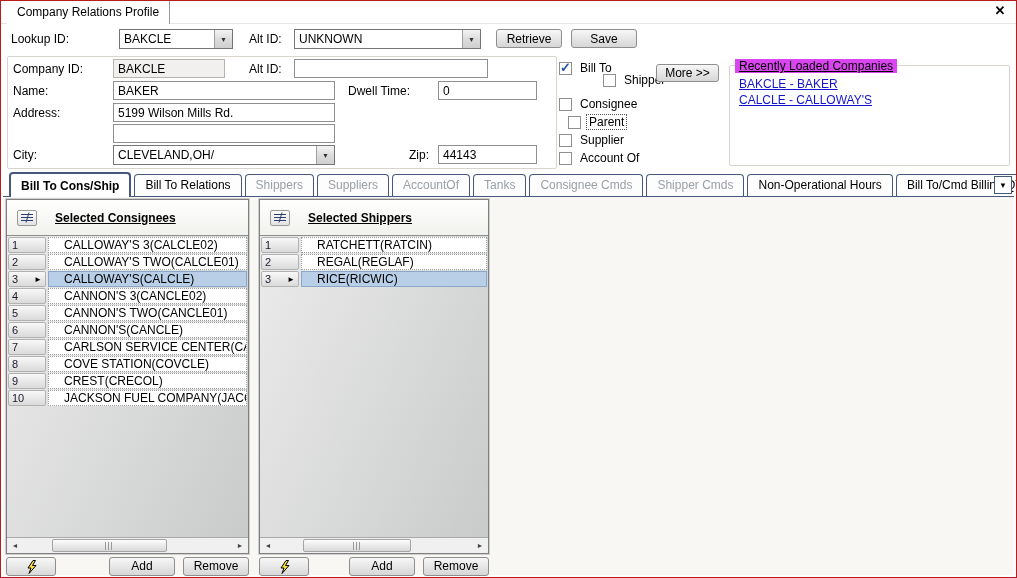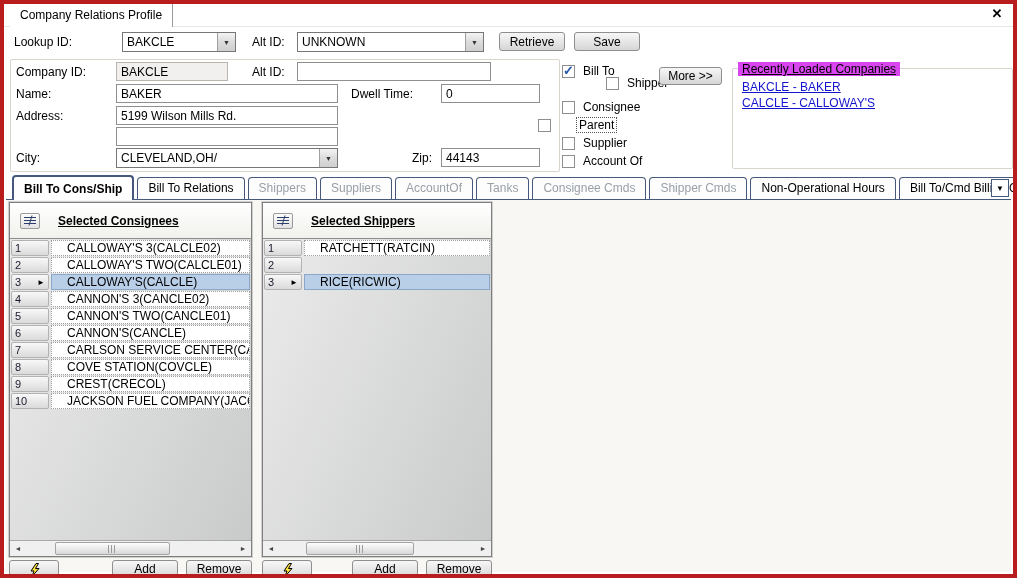--- a/index.html
+++ b/index.html
@@ -1,20 +1,20 @@
 <!DOCTYPE html>
 <html><head>
 <meta charset="utf-8">
 <style>
   * { margin:0; padding:0; box-sizing:border-box; }
   html,body { background:#d8d8d8; }
   body { font-family:"Liberation Sans",sans-serif; font-size:12px; color:#000; }
 
   .win { position:relative; width:1017px; height:578px; background:#fff;
-         border:4px solid #b91c1c; overflow:hidden; }
+         border:1px solid #b91c1c; overflow:hidden; }
 
   
   .doctabbar { position:absolute; left:0; top:0; right:0; height:23px; background:#fff;
                border-bottom:1px solid #e6e6e6; }
   .doctab { position:absolute; left:6px; top:0; height:23px; padding:0 10px; line-height:23px;
             background:#fff; border-right:1px solid #9a9a9a; }
   .close-x { position:absolute; right:8px; top:2px; width:16px; height:16px; text-align:center;
              line-height:16px; font-weight:bold; font-size:13px; cursor:pointer; }
 
   
@@ -155,21 +155,21 @@
         <span class="cblbl">Bill To</span>
       </div>
       <div class="cbrow" style="left: 558px; top: 72px; margin-left: 44px;">
         <span class="cb"></span>
         <span class="cblbl">Shipper</span>
       </div>
       <div class="cbrow" style="left: 558px; top: 96px;">
         <span class="cb"></span>
         <span class="cblbl">Consignee</span>
       </div>
-      <div class="cbrow" style="left: 534px; top: 114px; gap: 20px;">
+      <div class="cbrow" style="left: 567px; top: 114px;">
         <span class="cb"></span>
         <span class="cblbl focus">Parent</span>
       </div>
       <div class="cbrow" style="left: 558px; top: 132px;">
         <span class="cb"></span>
         <span class="cblbl">Supplier</span>
       </div>
       <div class="cbrow" style="left: 558px; top: 150px;">
         <span class="cb"></span>
         <span class="cblbl">Account Of</span>
@@ -326,20 +326,21 @@
             <div class="grow">
               <div class="gnum">
                 <span class="gn">1</span>
               </div>
               <div class="gval">RATCHETT(RATCIN)</div>
             </div>
             <div class="grow">
               <div class="gnum">
                 <span class="gn">2</span>
               </div>
+              <div class="gval">REGAL(REGLAF)</div>
             </div>
             <div class="grow sel">
               <div class="gnum">
                 <span class="gn">3</span>
                 <span class="garrow">►</span>
               </div>
               <div class="gval">RICE(RICWIC)</div>
             </div>
           </div>
         <div class="hscroll">

